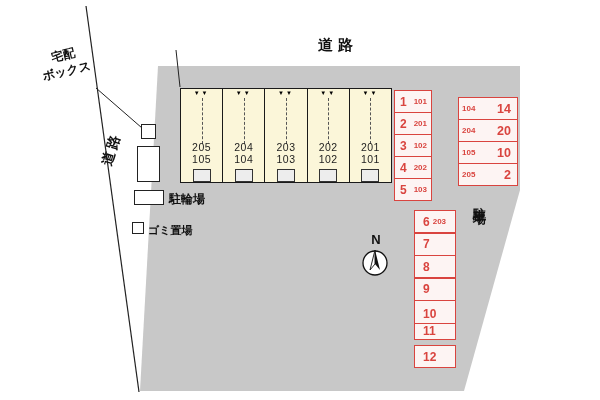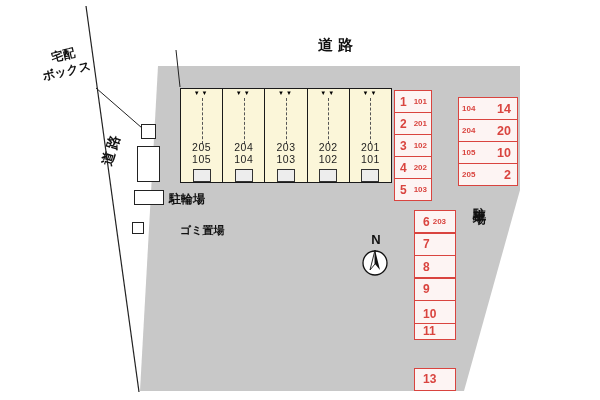--- a/index.html
+++ b/index.html
@@ -52,21 +52,21 @@
 
   
   .lbl{position:absolute;color:#111;}
   .road-top{left:318px;top:36px;font-size:15px;font-weight:700;letter-spacing:5px;}
   .road-side{left:95px;top:140px;font-size:14px;font-weight:700;letter-spacing:3px;
     transform:rotate(-73deg);transform-origin:center;}
   .takuhai{left:32px;top:48px;width:66px;text-align:center;font-size:12px;font-weight:600;
     line-height:1.3;transform:rotate(-13deg);}
   .pet{left:146px;top:13px;width:60px;text-align:center;font-size:12px;font-weight:600;line-height:1.3;}
   .churinjo-lbl{left:169px;top:191px;font-size:12px;font-weight:600;}
-  .gomi-lbl{left:148px;top:223px;font-size:11px;font-weight:600;margin-left:32px;}
+  .gomi-lbl{left:148px;top:223px;font-size:11px;font-weight:600;}
   .chushajo{left:470px;top:196px;font-size:13px;font-weight:600;letter-spacing:3px;
     writing-mode:vertical-rl;}
   .north-n{left:368px;top:232px;width:16px;text-align:center;font-size:13px;font-weight:700;}
 </style>
 </head>
 <body>
 
 <div class="canvas">
 
   <svg class="bg" width="600" height="400" viewBox="0 0 600 400">
@@ -207,20 +207,20 @@
     <span class="room left"></span>
   </div>
   <div class="space" style="left:414px;top:300px;width:42px;height:28px;">
     <span class="no lower">10</span>
     <span class="room left"></span>
   </div>
   <div class="space" style="left:414px;top:322.5px;width:42px;height:17px;">
     <span class="no lower">11</span>
     <span class="room left"></span>
   </div>
-  <div class="space" style="left:414px;top:367.5px;width:42px;height:23px;">
-    <span class="no lower">13</span>
+  <div class="space" style="left:414px;top:345px;width:42px;height:23px;">
+    <span class="no lower">12</span>
     <span class="room left"></span>
   </div>
 
   <div class="lbl north-n">N</div>
 
 </div>
 
 </body></html>

